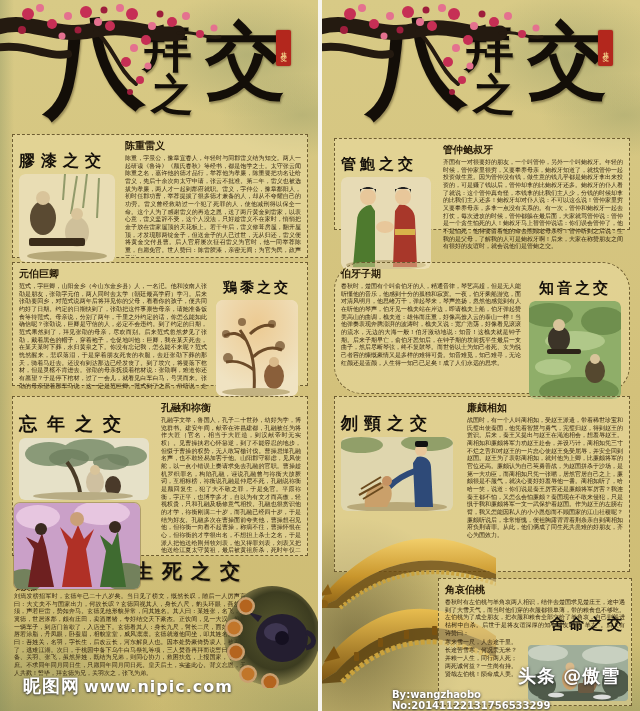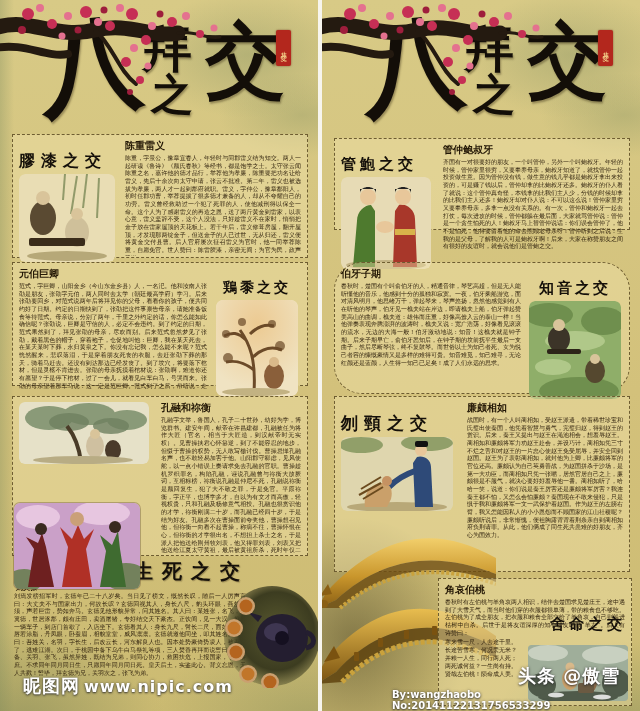--- a/index.html
+++ b/index.html
@@ -210,20 +210,21 @@
           <circle cx="58" cy="62" r="5" fill="#d9b98a"></circle>
           <ellipse cx="40" cy="92" rx="34" ry="4" fill="#c2b282"></ellipse>
         </svg>
       </div>
     </div>
   </section>
 
   <section class="sec s-l3">
     <div class="cols">
       <div class="col colA">
+        <h2>忘年之交</h2>
         <svg class="ill" width="130" height="62" viewBox="0 0 130 62">
           <rect width="130" height="62" rx="5" fill="#e6e1c8"></rect>
           <g fill="#8a9a78">
             <ellipse cx="30" cy="16" rx="24" ry="12"></ellipse>
               <ellipse cx="70" cy="12" rx="26" ry="11"></ellipse>
             <ellipse cx="108" cy="18" rx="20" ry="10"></ellipse>
           </g>
           <g fill="#6f8060" opacity=".8">
             <ellipse cx="50" cy="20" rx="20" ry="9"></ellipse>
               <ellipse cx="92" cy="24" rx="18" ry="8"></ellipse>

